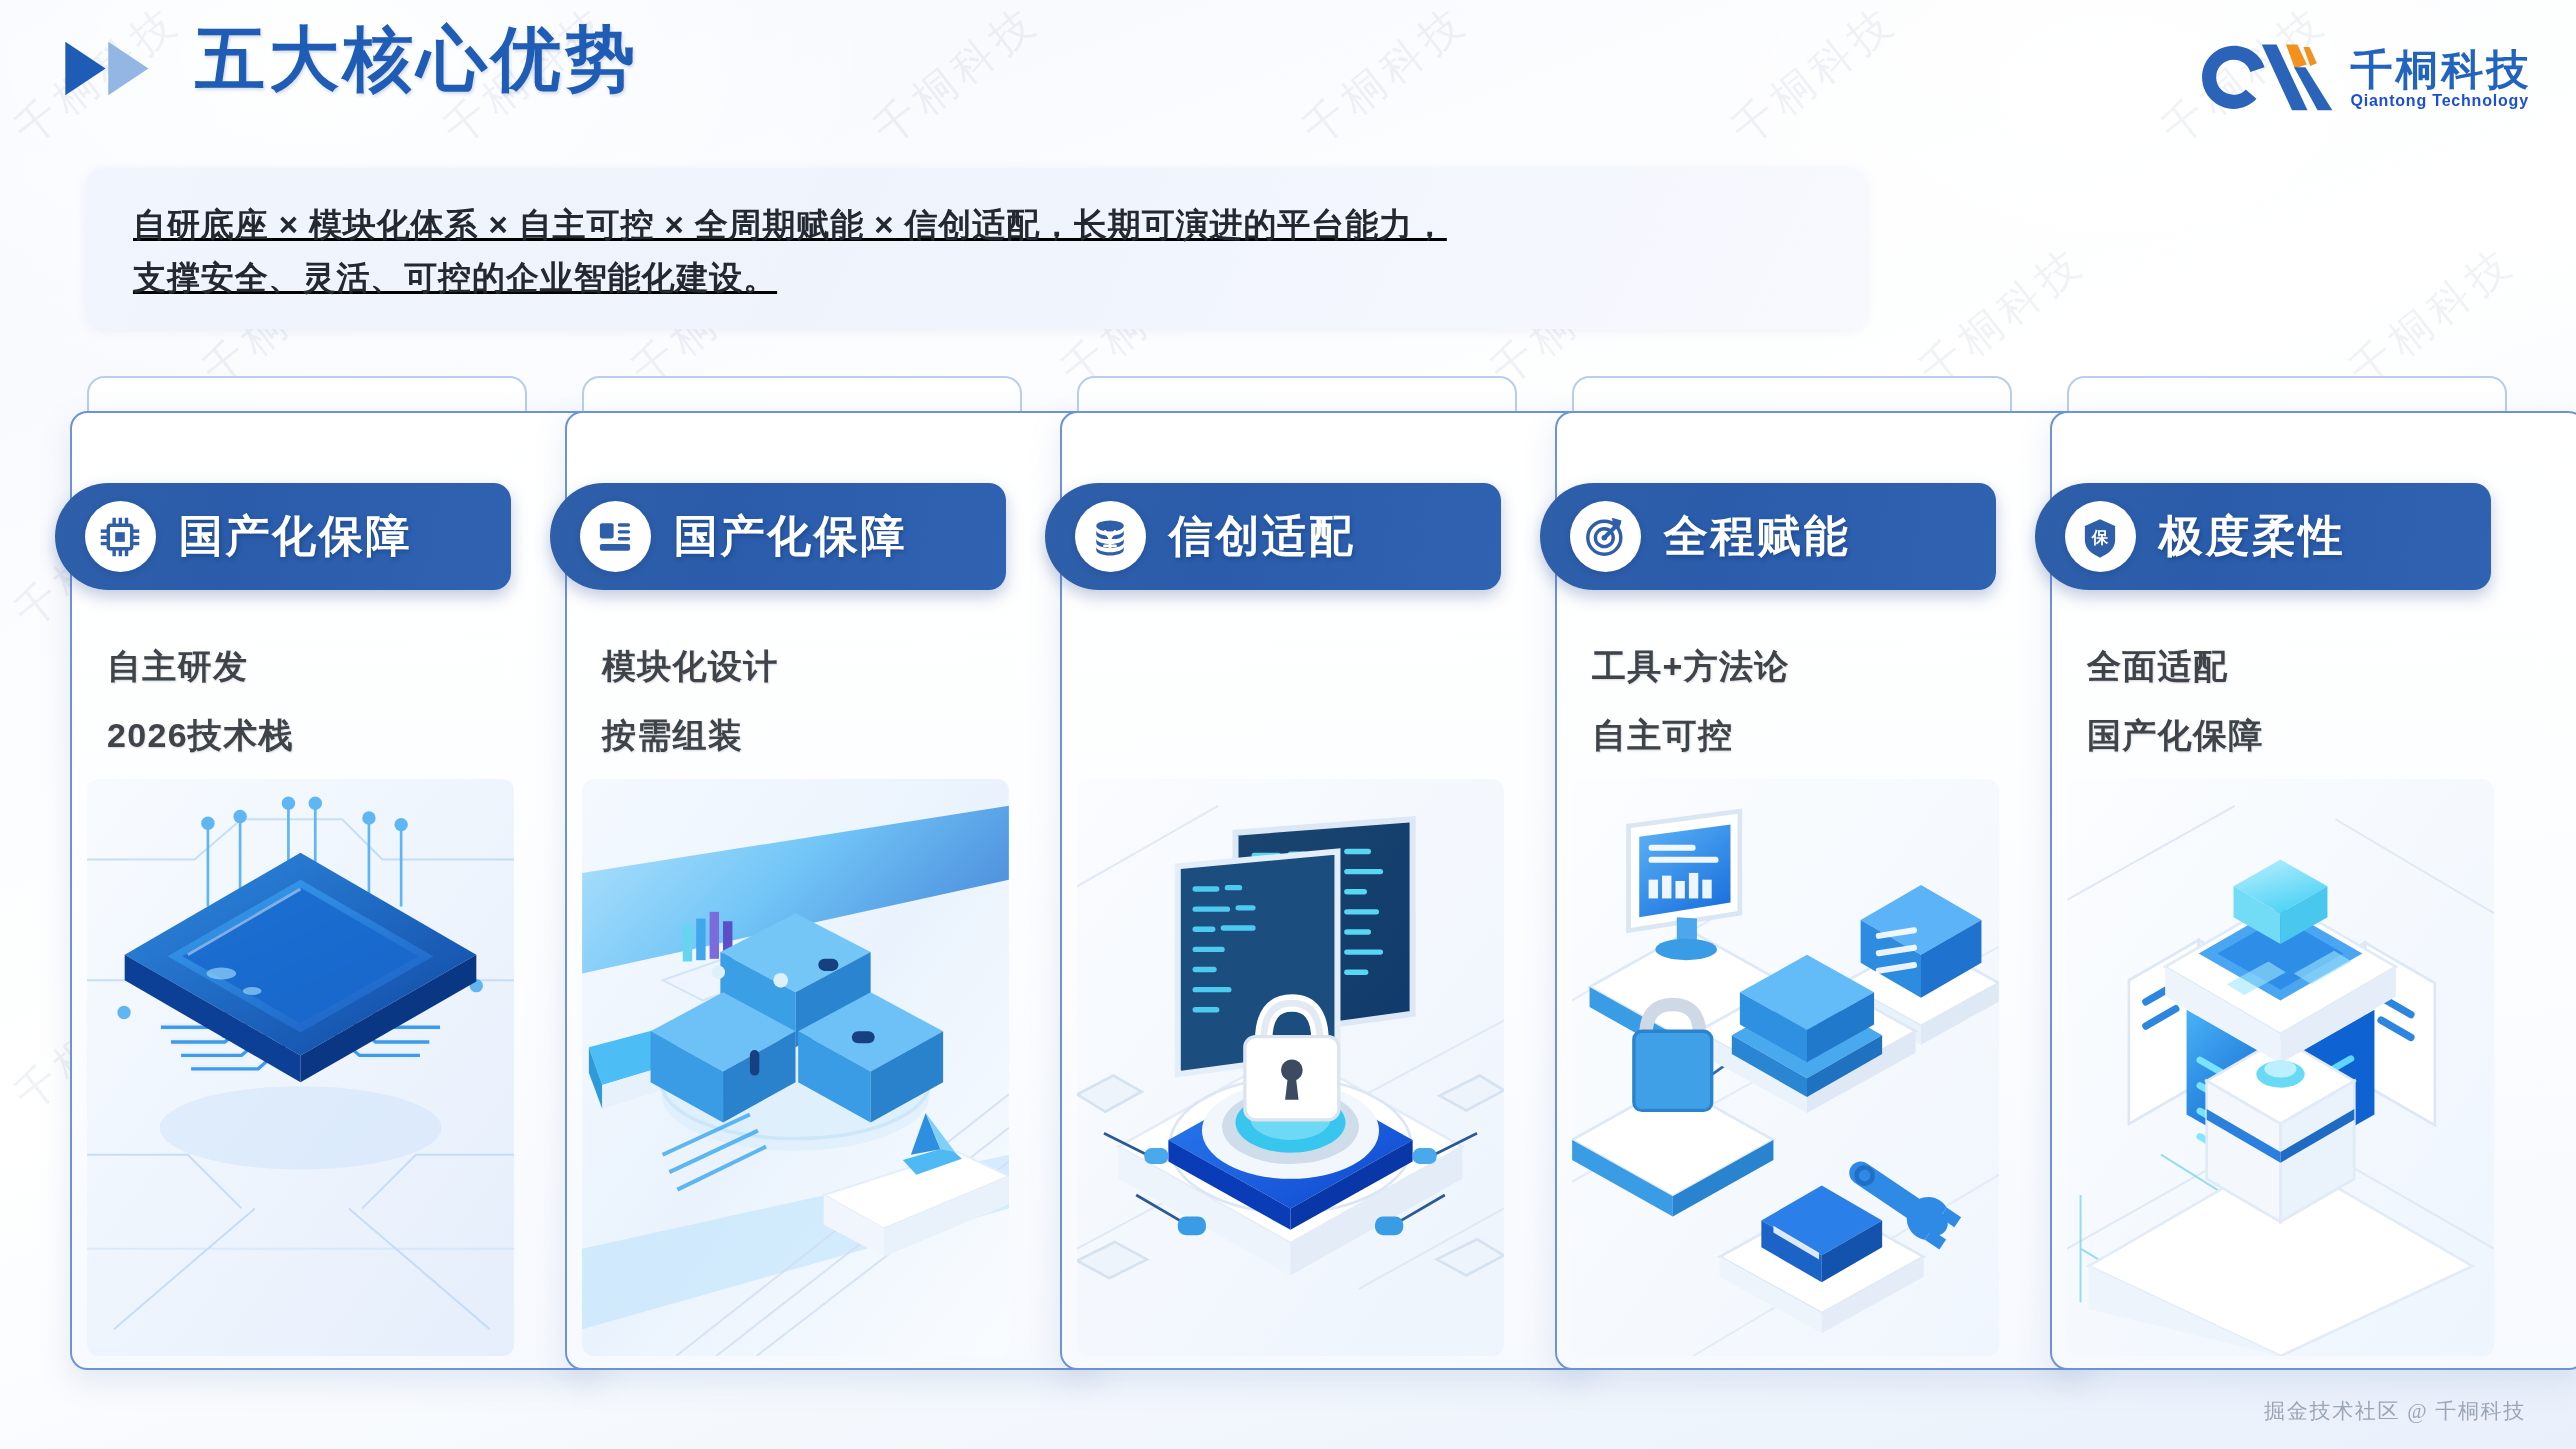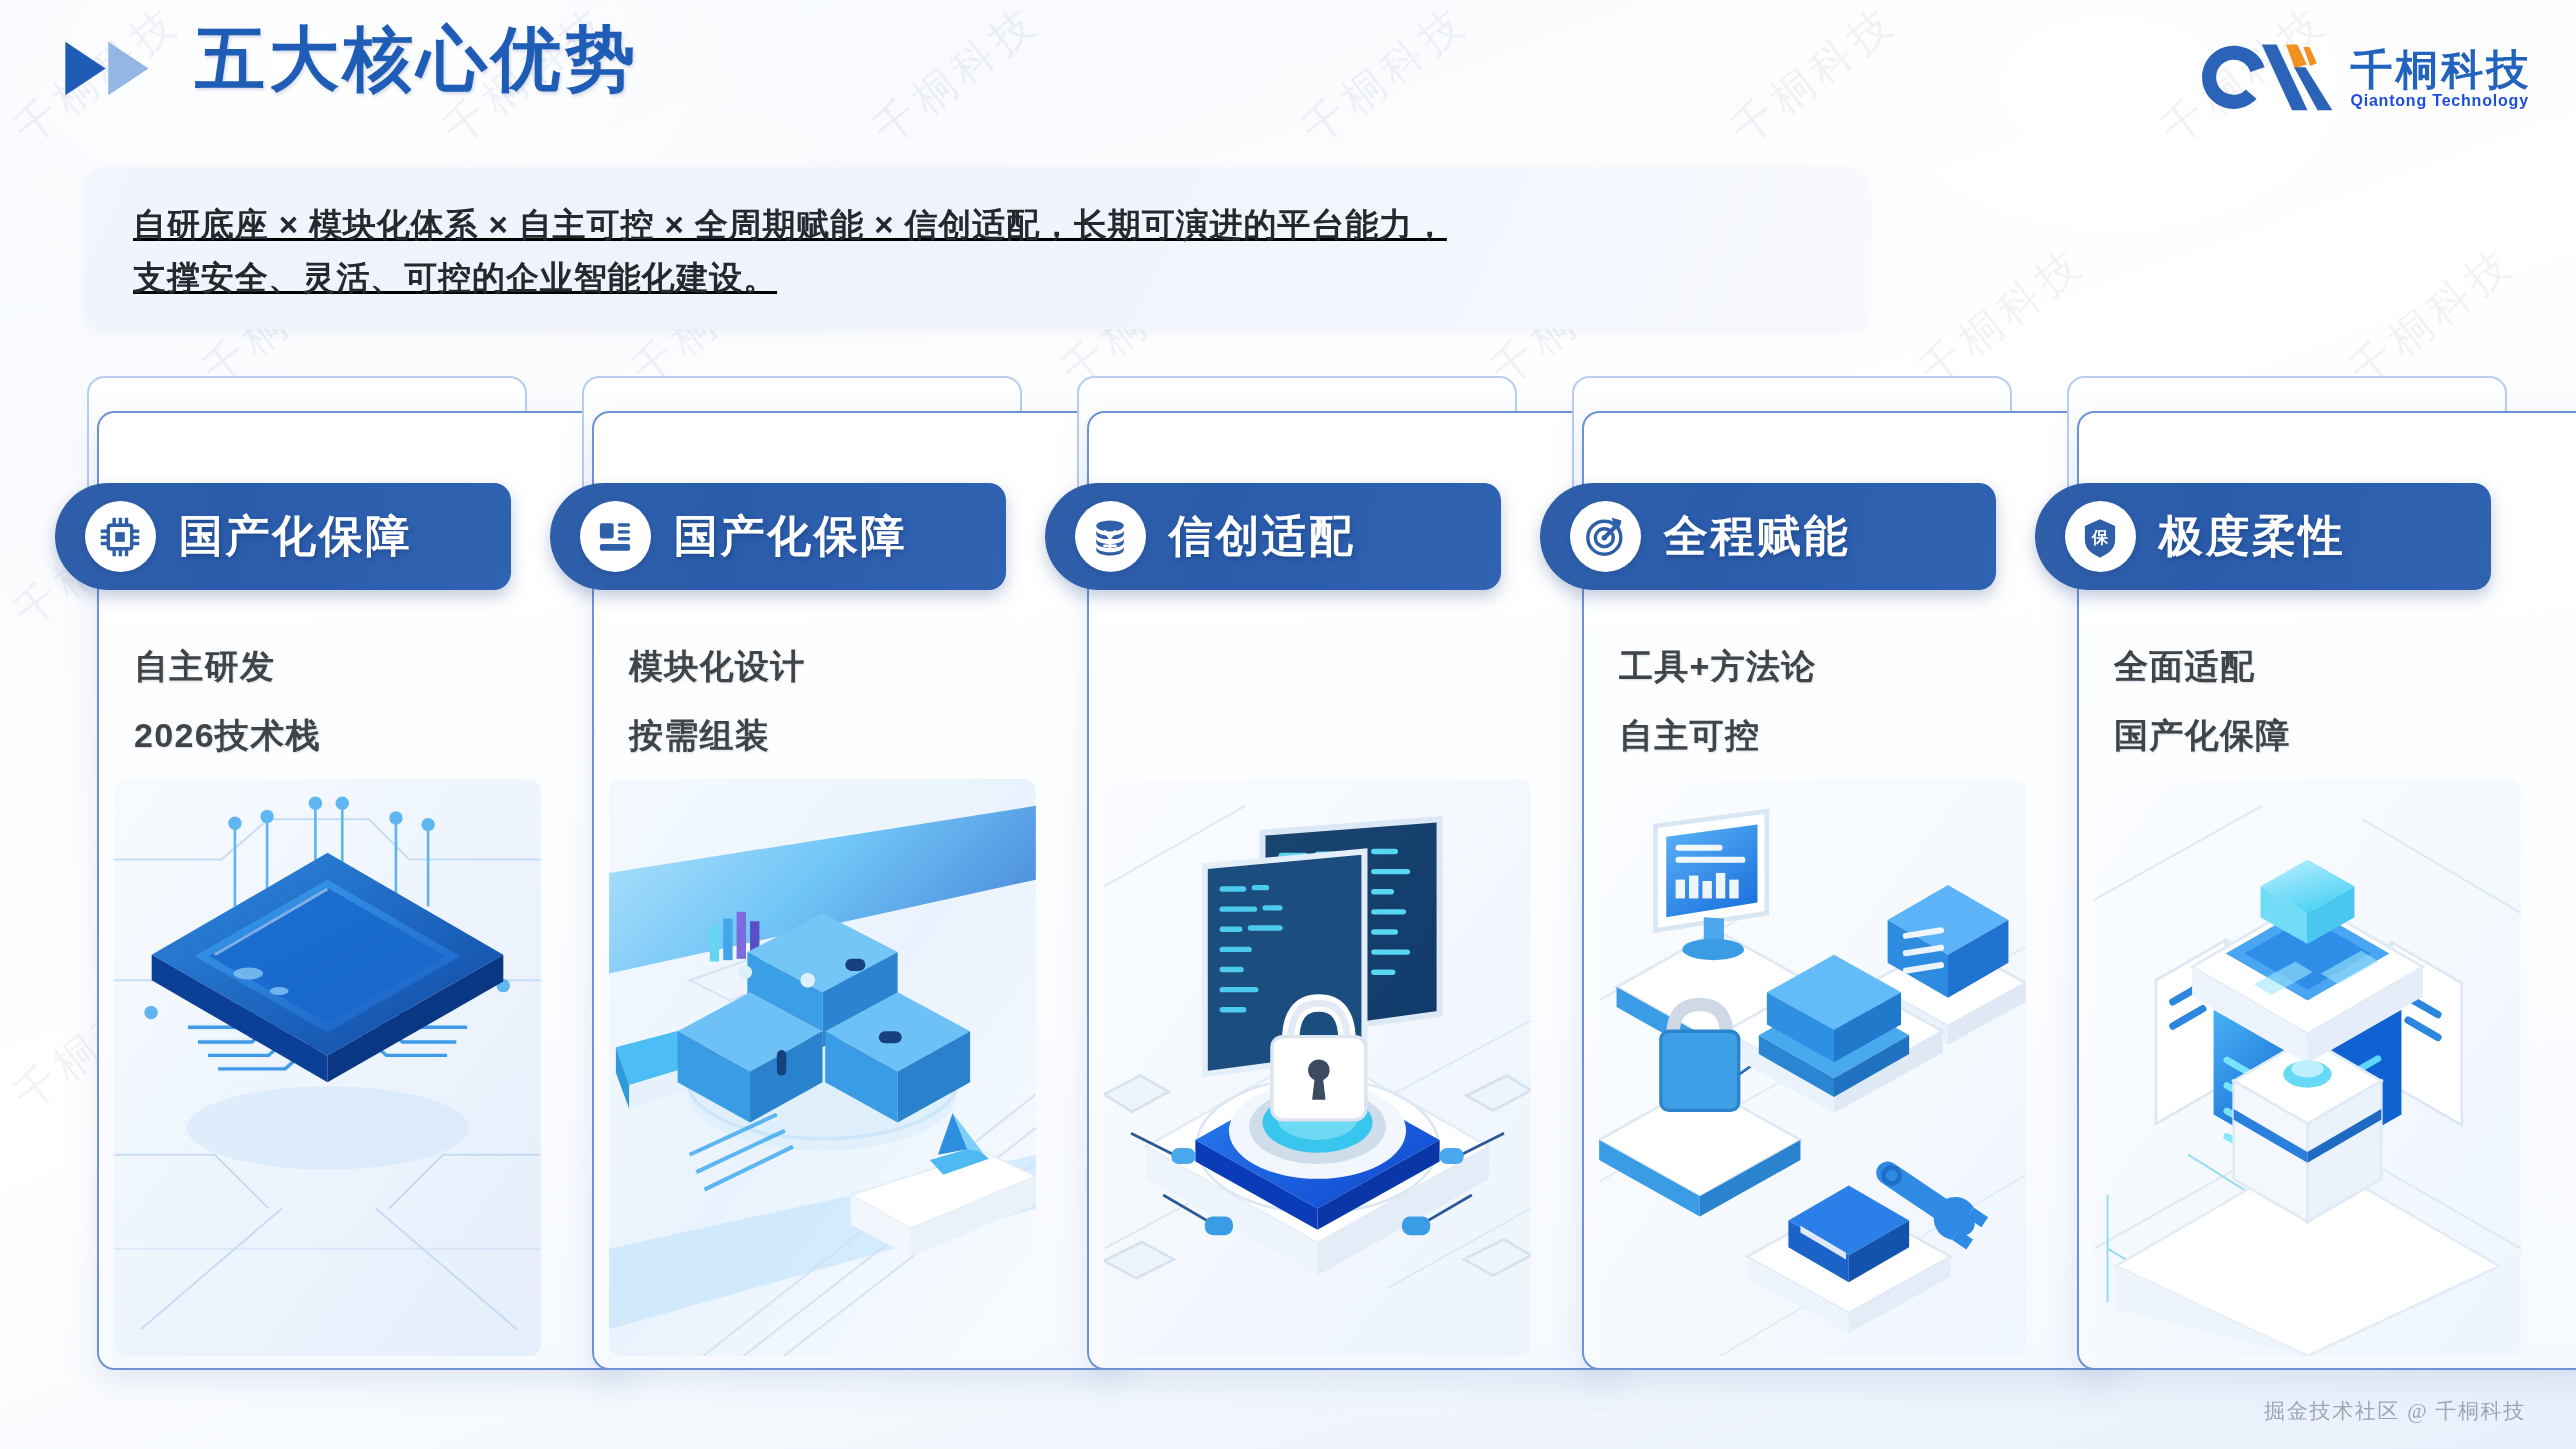--- a/index.html
+++ b/index.html
@@ -62,21 +62,20 @@
     position:absolute;left:17.4px;top:0;width:440px;height:127px;
     border:2px solid #b8cdf0;border-top-left-radius:17.4px;border-top-right-radius:17.4px;
     background:linear-gradient(180deg,#ffffff,#f9fbff);
   }
   .card{
     position:absolute;left:0;top:35px;width:536px;height:959px;
     border:2px solid #6d93d6;border-radius:17.4px;
     background:linear-gradient(178deg,#ffffff 0%,#fdfeff 40%,#f6f9fe 100%);
     box-shadow:0 10.7px 31px rgba(105,135,185,.17);
     overflow:hidden;
-    margin-left:27px;
   }
 
   .pill{
     position:absolute;left:-14.8px;top:107px;width:456px;height:107px;
     border-radius:54px 17.4px 17.4px 54px;
     background:linear-gradient(100deg,#2f5fa9 0%,#2a5cab 38%,#2f62b1 100%);
     box-shadow:0 6.7px 16px rgba(35,70,135,.28);
     display:flex;align-items:center;gap:23px;padding-left:29.5px;z-index:4;
   }
   .pill .ic{

